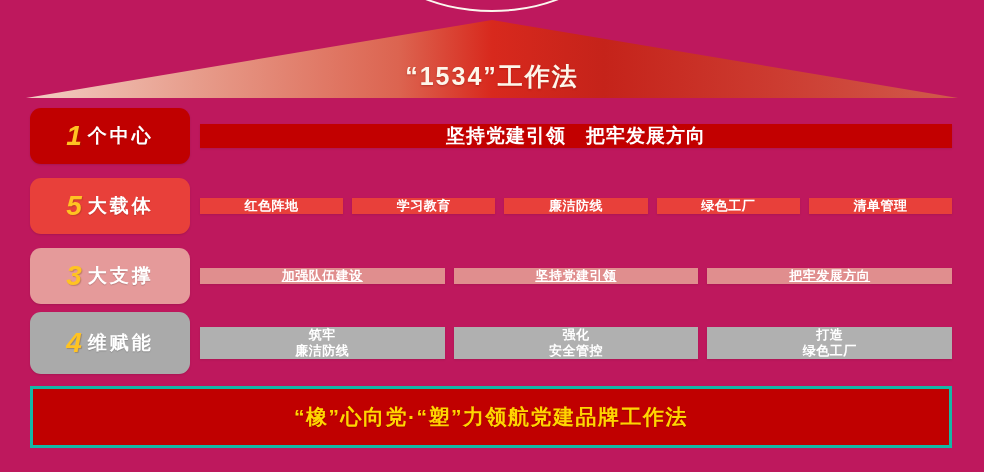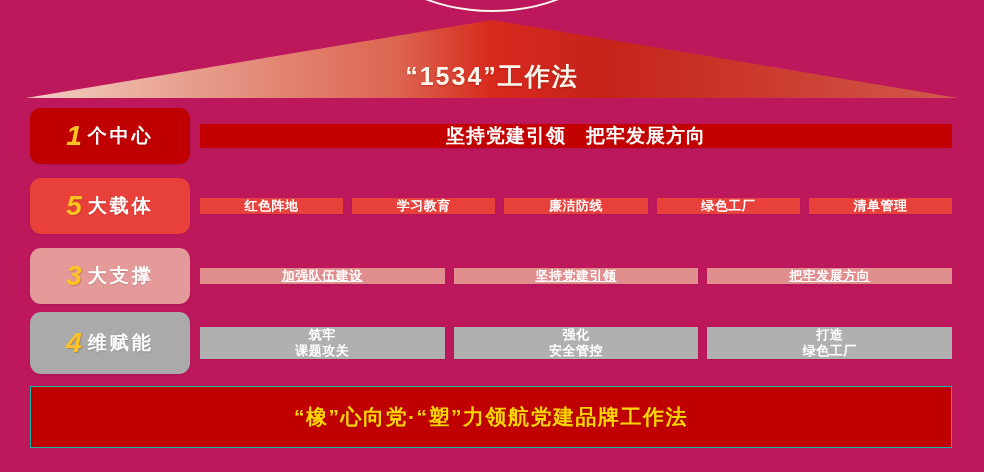--- a/index.html
+++ b/index.html
@@ -140,21 +140,21 @@
   #row-4 .cell { background: #b0b0b0; }
 
   
   .footer {
     position: absolute;
     left: 30px;
     top: 386px;
     width: 922px;
     height: 62px;
     background: #c00000;
-    border: 1px solid #14b8a6;
+    border: 3px solid #14b8a6;
     box-sizing: border-box;
     display: flex;
     align-items: center;
     justify-content: center;
   }
   .footer-text {
     color: #ffd500;
     font-size: 21px;
     font-weight: bold;
     letter-spacing: 1.5px;
@@ -224,21 +224,21 @@
   </div>
 
   <div class="row" id="row-4">
     <div class="row-label">
       <span class="num">4</span>
       <span class="lbl">维赋能</span>
     </div>
     <div class="cells">
       <div class="cell">
           <span class="two-line">筑牢
-课题攻关</span>
+廉洁防线</span>
         </div>
       <div class="cell">
           <span class="two-line">强化
 安全管控</span>
         </div>
       <div class="cell">
           <span class="two-line">打造
 绿色工厂</span>
         </div>
     </div>

